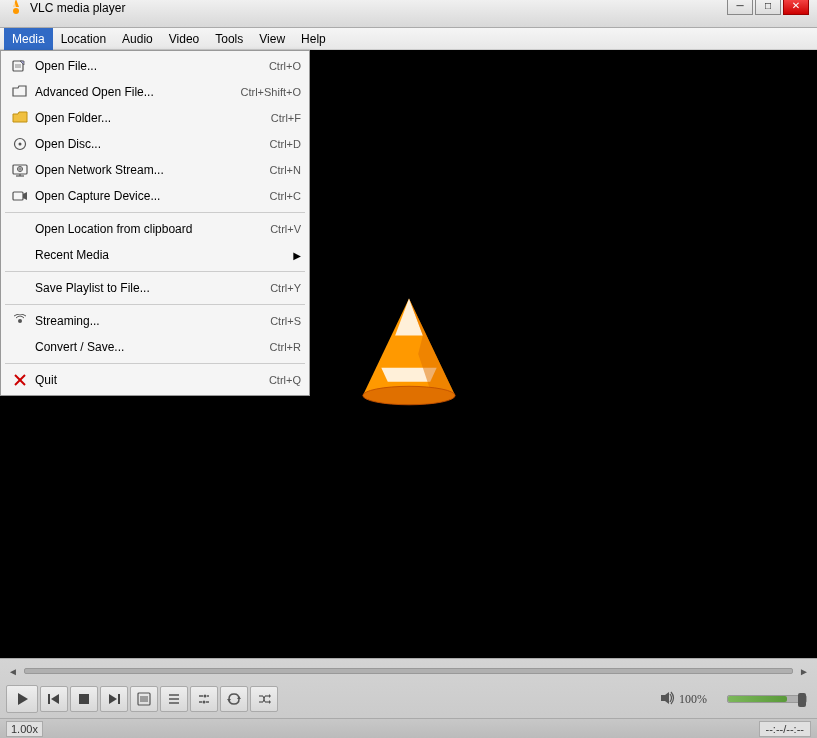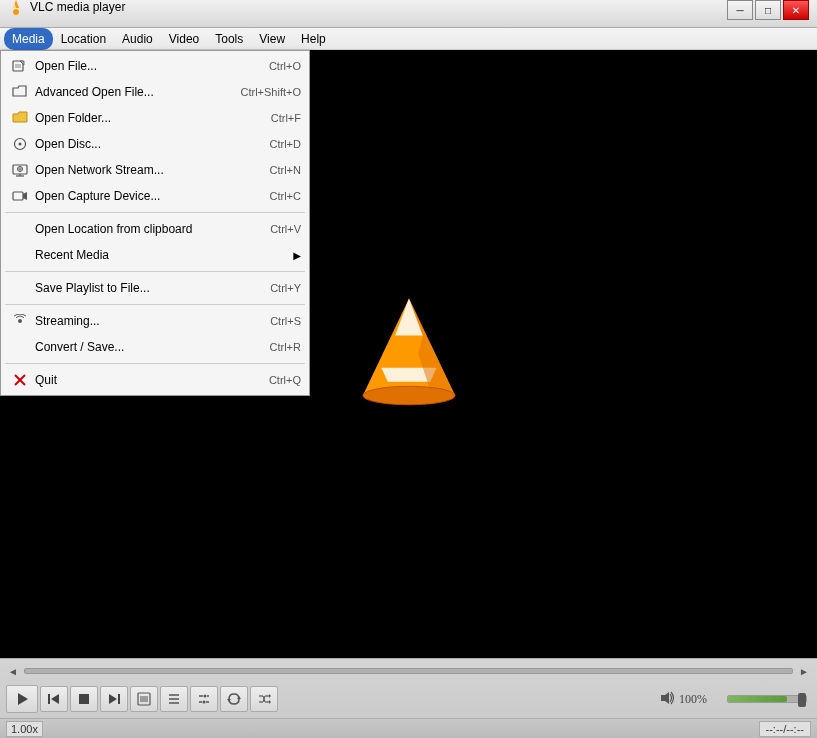--- a/index.html
+++ b/index.html
@@ -11,22 +11,22 @@
       font-size: 12px;
       overflow: hidden;
       position: relative;
     }
 
     
     .title-bar {
       background: linear-gradient(to bottom, #f0f0f0, #d8d8d8);
       height: 28px;
       display: flex;
-      align-items: flex-start;
-      padding: 0 8px;
+      align-items: flex-end;
+      padding: 12px 8px;
       border-bottom: 1px solid #aaa;
       position: relative;
     }
     .title-bar-icon {
       width: 16px;
       height: 16px;
       margin-right: 6px;
     }
     .title-bar-text {
       font-size: 12px;
@@ -68,21 +68,20 @@
       cursor: pointer;
       font-size: 12px;
       color: #000;
       height: 22px;
       display: flex;
       align-items: center;
     }
     .menu-item:hover, .menu-item.active {
       background: #316AC5;
       color: white;
-      border-radius: 10px;
     }
 
     
     .dropdown-overlay {
       position: absolute;
       top: 50px;
       left: 0;
       z-index: 1000;
     }
     .dropdown-menu {

